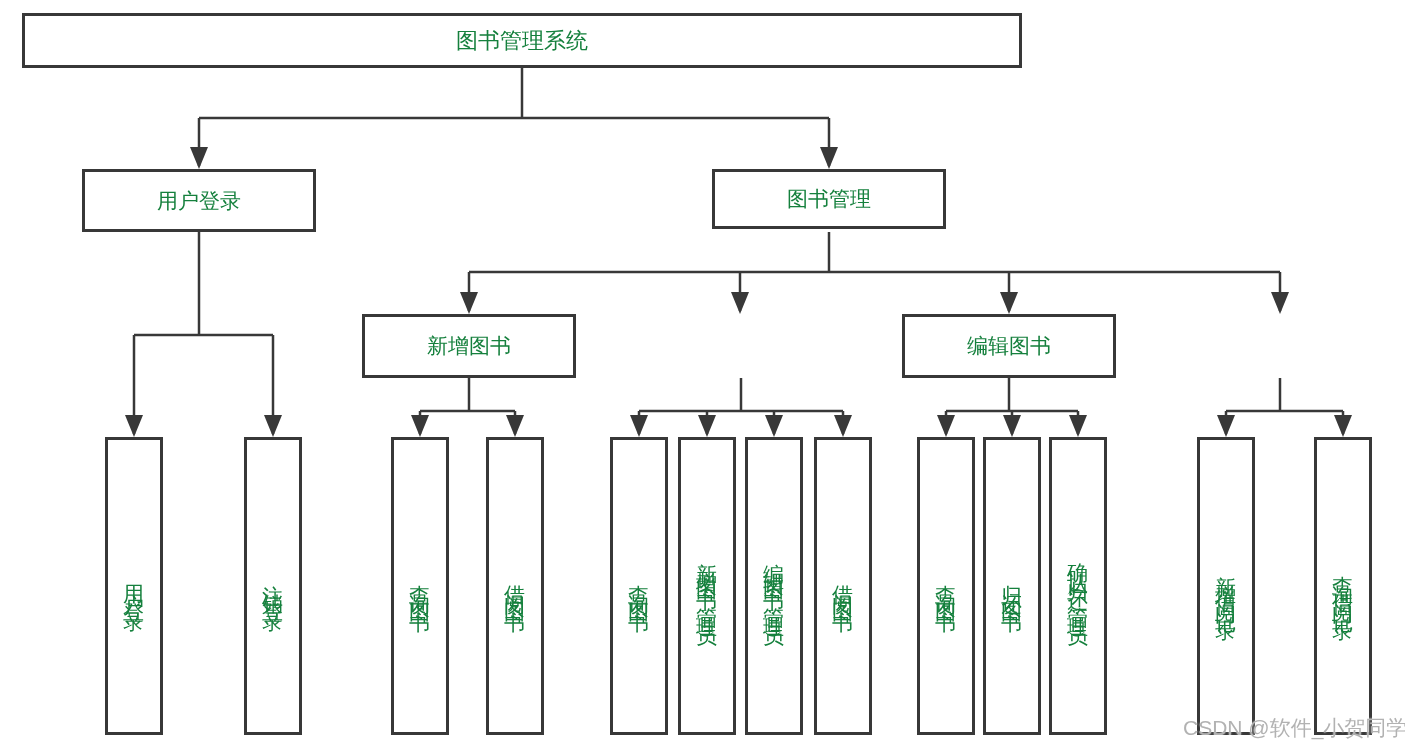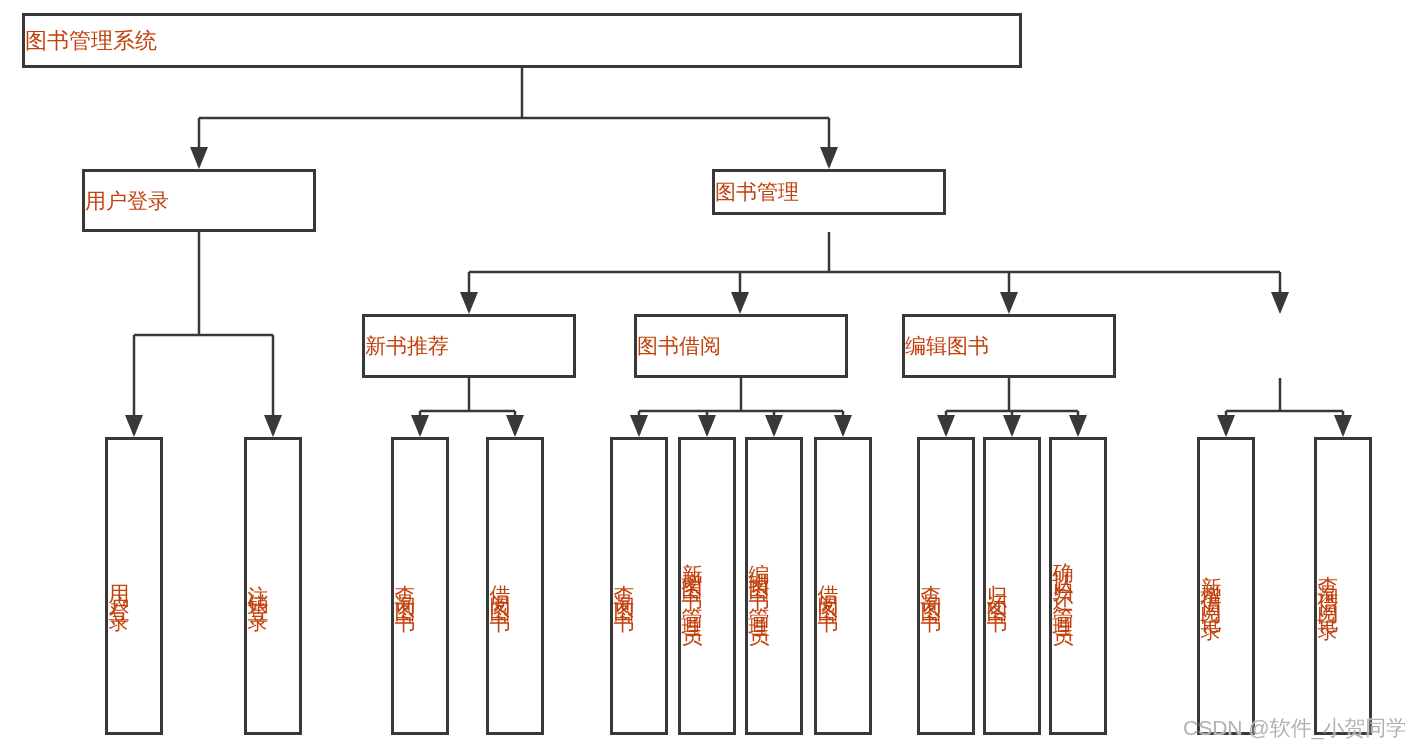--- a/index.html
+++ b/index.html
@@ -9,25 +9,24 @@
     background:#ffffff;
     font-family:"Liberation Sans", sans-serif;
     overflow:hidden;
   }
   .wires{position:absolute;left:0;top:0;}
   .node{
     position:absolute;
     box-sizing:border-box;
     background:#ffffff;
     border:3px solid #383838;
-    display:flex;align-items:center;justify-content:flex-start;
-    color:#c2410c;
+    display:flex;align-items:center;justify-content:center;
+    color:#15803d;
     font-size:21px;
     text-align:center;
-    font-family:Liberation Serif, serif;
   }
   .node.root{font-size:22px;}
   .leaf span{
     writing-mode:vertical-rl;
     text-orientation:mixed;
     letter-spacing:9px;
     line-height:1;
     font-size:21px;
     white-space:nowrap;
   }
@@ -115,29 +114,26 @@
     </g>
   </svg>
 
   <div class="node root" style="left:22px;top:13px;width:1000px;height:55px">
     <span>图书管理系统</span>
   </div>
 
   <div class="node" style="left:82px;top:169px;width:234px;height:63px">
     <span>用户登录</span>
   </div>
-  <div class="node" style="left:712px;top:169px;width:234px;height:46px">
+  <div class="node" style="left:712px;top:169px;width:234px;height:60px">
     <span>图书管理</span>
   </div>
 
   <div class="node" style="left:362px;top:314px;width:214px;height:64px">
-    <span>新书推荐</span>
-  </div>
-  <div class="node" style="left:634px;top:314px;width:214px;height:64px">
-    <span>图书借阅</span>
+    <span>新增图书</span>
   </div>
   <div class="node" style="left:902px;top:314px;width:214px;height:64px">
     <span>编辑图书</span>
   </div>
 
   <div class="node leaf" style="left:105px;top:437px;width:58px;height:298px">
     <span>用户登录</span>
   </div>
   <div class="node leaf" style="left:244px;top:437px;width:58px;height:298px">
     <span>注销登录</span>

